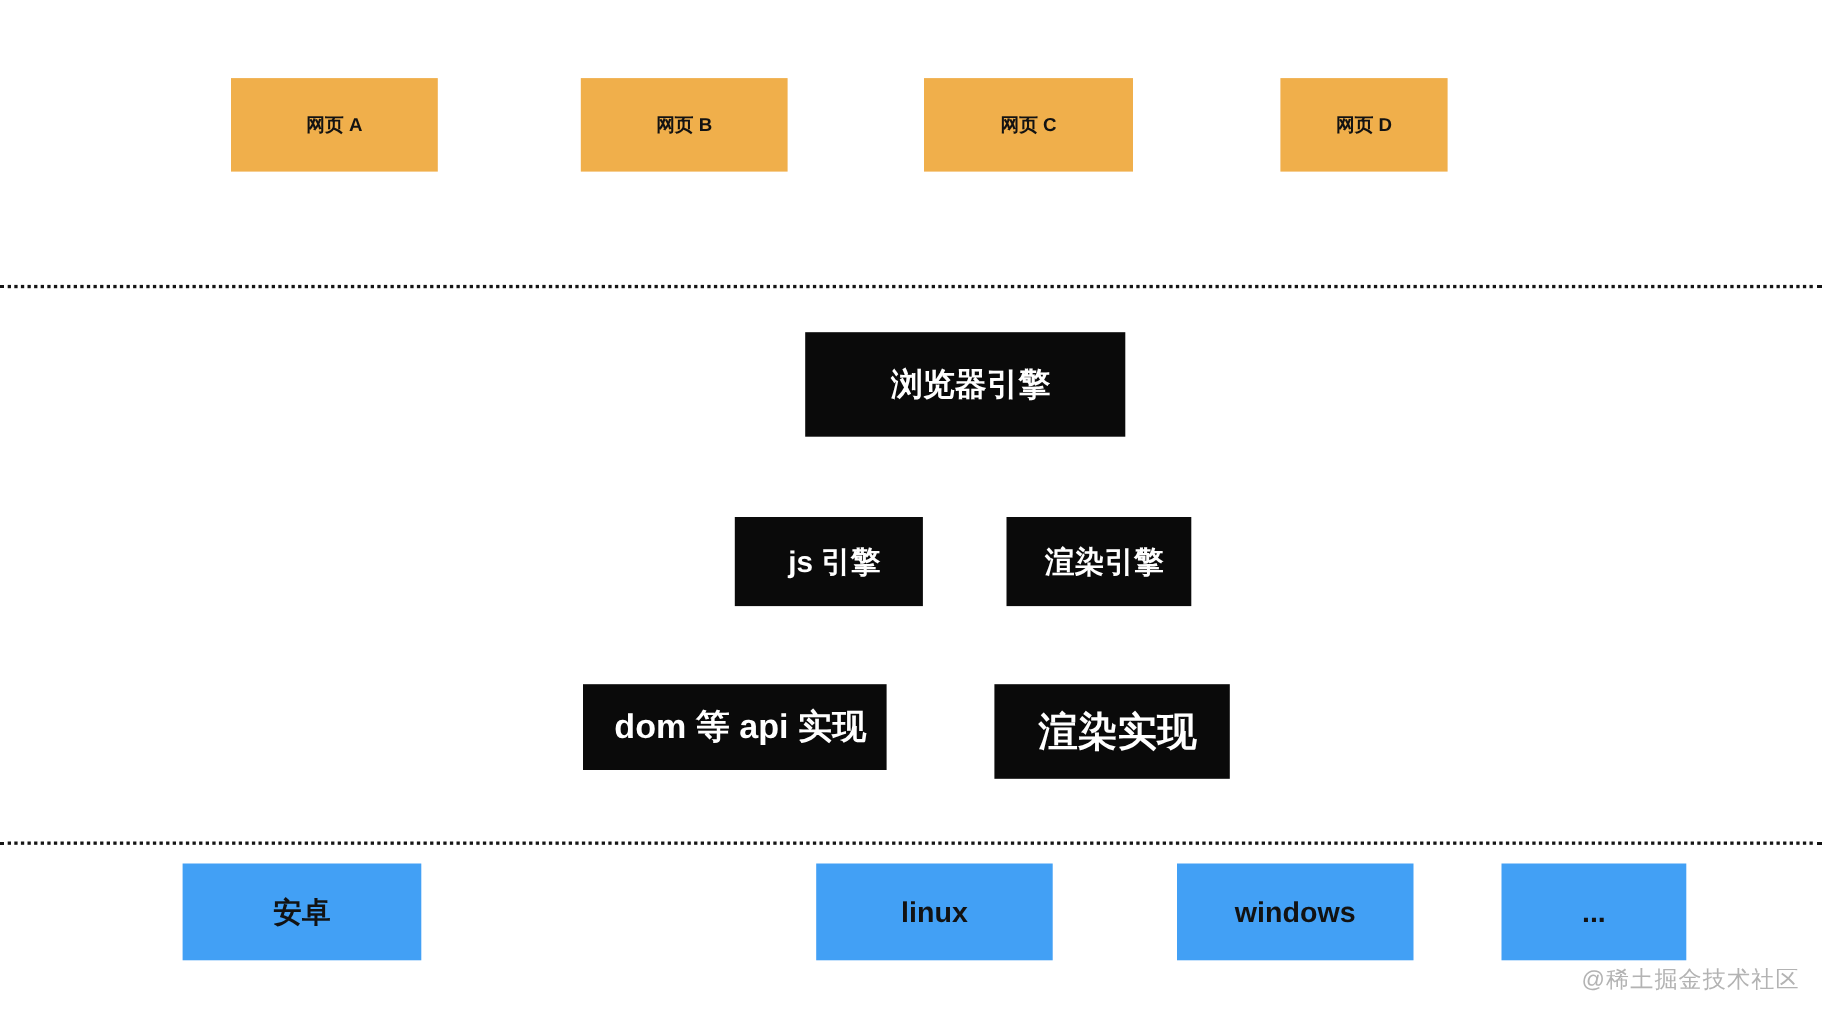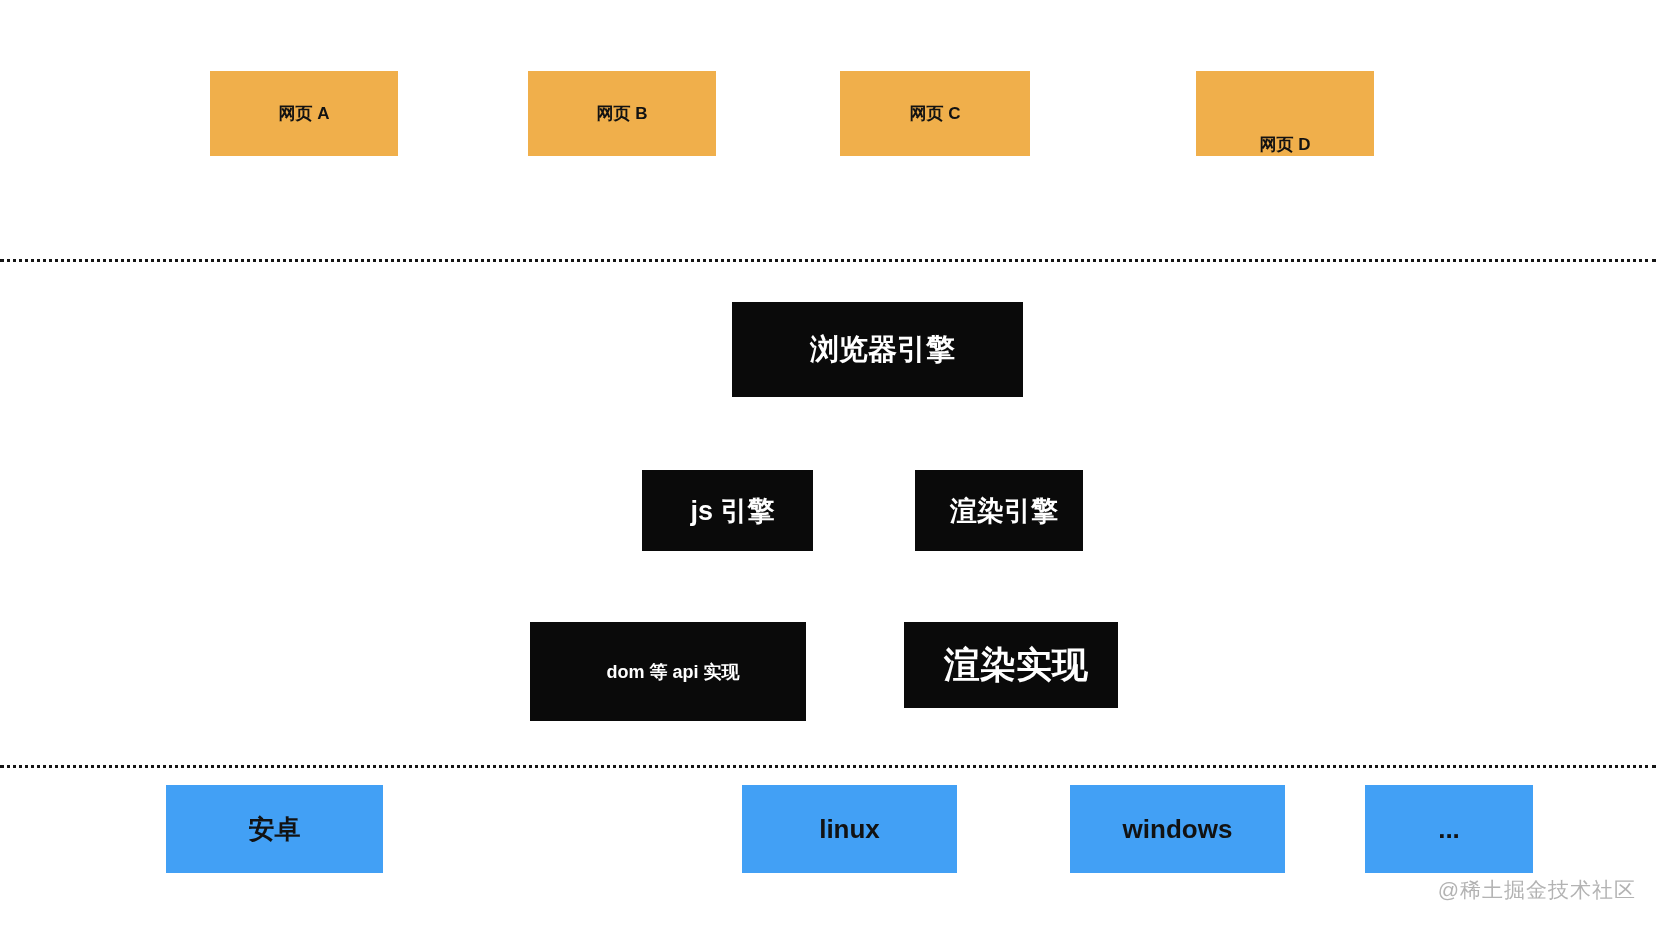--- a/index.html
+++ b/index.html
@@ -53,38 +53,38 @@
     color: var(--box-text);
     font-size: 26px;
     height: 88px;
     top: 785px;
   }
 
   
   .webpage-a { left: 210px;  width: 188px; }
   .webpage-b { left: 528px;  width: 188px; }
   .webpage-c { left: 840px;  width: 190px; }
-  .webpage-d { left: 1196px; width: 178px; align-items: flex-end; }
+  .webpage-d { left: 1164px; width: 152px; }
 
   
   .dotted-line {
     position: absolute;
     left: 0;
     width: 100%;
     height: 0;
     border-top: 3px dotted var(--dotted-line);
   }
   .dotted-line-top    { top: 259px; }
   .dotted-line-bottom { top: 765px; }
 
   
   .browser-engine { left: 732px; top: 302px; width: 291px; height: 95px; font-size: 29px; }
-  .js-engine      { left: 642px; top: 470px; width: 171px; height: 81px; font-size: 27px; }
+  .js-engine      { left: 668px; top: 470px; width: 171px; height: 81px; font-size: 27px; }
   .render-engine  { left: 915px; top: 470px; width: 168px; height: 81px; font-size: 27px; }
-  .dom-api-impl   { left: 530px; top: 622px; width: 276px; height: 99px; font-size: 18px; }
+  .dom-api-impl   { left: 530px; top: 622px; width: 276px; height: 78px; font-size: 31px; }
   .render-impl    { left: 904px; top: 622px; width: 214px; height: 86px; font-size: 36px; }
 
   
   .platform-android { left: 166px;  width: 217px; text-align: right; }
   .platform-ios     { left: 448px;  width: 215px; }
   .platform-linux   { left: 742px;  width: 215px; }
   .platform-windows { left: 1070px; width: 215px; }
   .platform-more    { left: 1365px; width: 168px; }
 
   .watermark {

